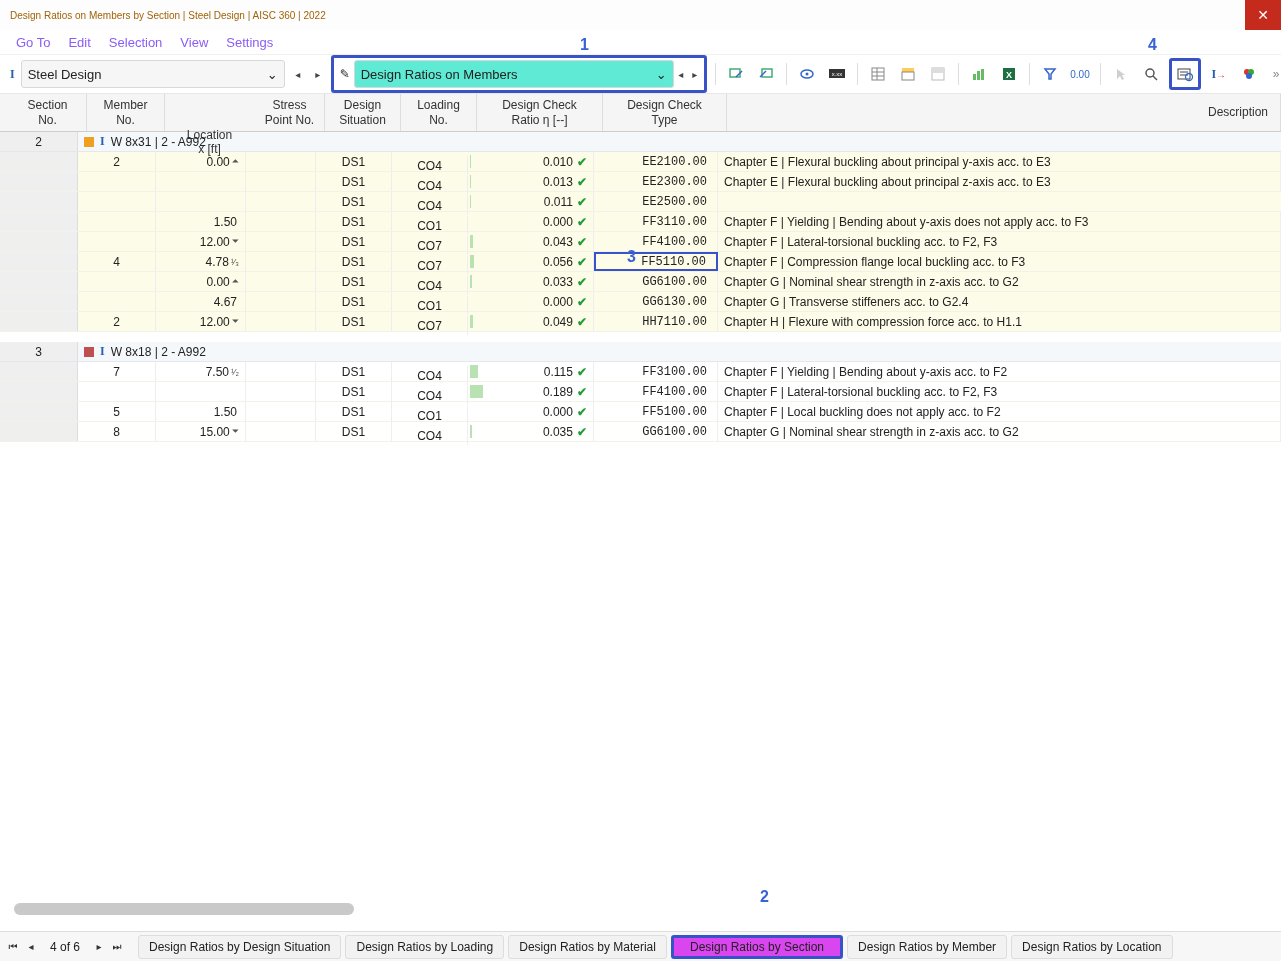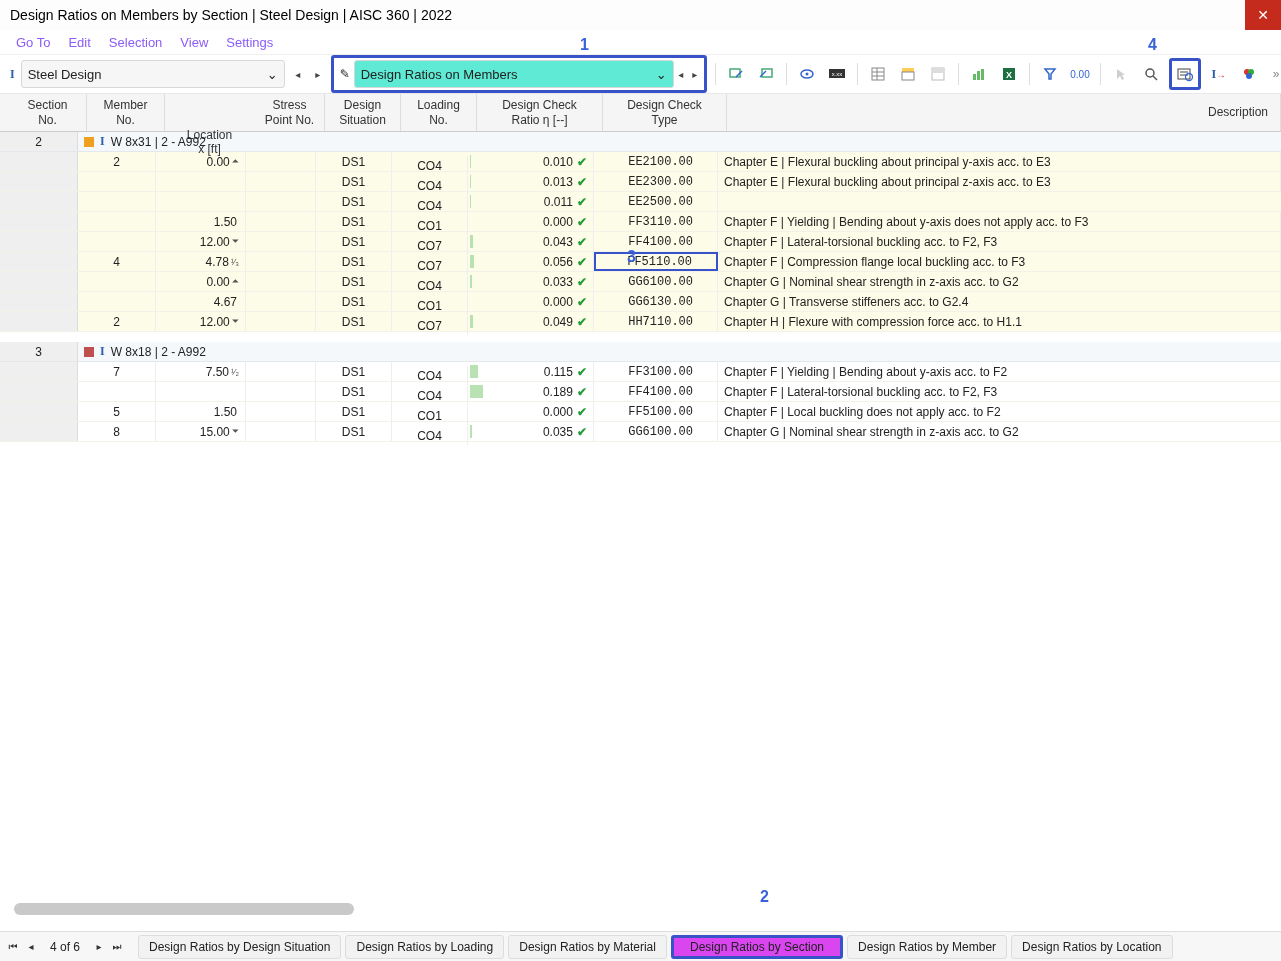--- a/index.html
+++ b/index.html
@@ -1,18 +1,18 @@
 <!DOCTYPE html>
 <html><head>
 <meta charset="utf-8">
 <style>
 * { box-sizing: border-box; margin: 0; padding: 0; }
 body { font-family: "Segoe UI", Arial, sans-serif; font-size: 12px; color: #222; background: #fff; width: 1281px; height: 961px; overflow: hidden; position: relative; }
 .titlebar { height: 30px; display: flex; align-items: center; padding-left: 10px; background: #fdfdfd; }
-.titlebar .title { font-size: 14px; color: #000000; }
+.titlebar .title { font-size: 10px; color: #a16207; }
 .close-btn { position: absolute; right: 0; top: 0; width: 36px; height: 30px; background: #c42b1c; color: #fff; font-size: 14px; display: flex; align-items: center; justify-content: center; cursor: pointer; }
 .menubar { height: 24px; display: flex; align-items: center; gap: 18px; padding-left: 16px; font-size: 13px; color: #8b5cf6; }
 .menubar span { cursor: default; }
 .toolbar { height: 40px; display: flex; align-items: center; padding-left: 6px; gap: 6px; background: #fff; border-top: 1px solid #f0f0f0; border-bottom: 1px solid #e8e8e8; }
 .combo { height: 28px; background: #f6f6f6; border: 1px solid #d8d8d8; display: flex; align-items: center; padding: 0 6px; font-size: 13px; border-radius: 3px; }
 .combo.big { width: 264px; }
 .nav-tri { width: 14px; height: 26px; display: inline-flex; align-items: center; justify-content: center; cursor: pointer; font-size: 10px; color: #444; }
 .combo-highlight { border: 3px solid #3753c7; border-radius: 3px; padding: 2px; display: flex; align-items: center; background:#fff;}
 .combo-highlight .combo { width: 320px; background: #5eead4; margin: 0; }
 .ticon { width: 24px; height: 24px; display: inline-flex; align-items: center; justify-content: center; border: 1px solid transparent; border-radius: 3px; cursor: pointer; }
@@ -31,21 +31,21 @@
 .data-row.y { background: #fdfce8; }
 .data-row.w { background: #ffffff; }
 .cell { border-right: 1px solid #eee; height: 100%; display: flex; align-items: center; padding: 0 4px; }
 .c-sec { width: 78px; background: #efefef; border-right: 1px solid #ddd; }
 .c-mem { width: 78px; justify-content: center; }
 .c-loc { width: 90px; justify-content: flex-end; padding-right: 6px; position: relative; }
 .c-sp { width: 70px; }
 .c-ds { width: 76px; justify-content: center; }
 .c-lo { width: 76px; justify-content: center; margin-top: 8px; }
 .c-ratio { width: 126px; justify-content: flex-end; padding-right: 6px; gap: 4px; position: relative; }
-.c-type { width: 124px; justify-content: flex-end; padding-right: 24px; font-family: "Courier New", monospace; }
+.c-type { width: 124px; justify-content: flex-end; padding-right: 10px; font-family: "Courier New", monospace; }
 .c-desc { flex: 1; padding-left: 6px; }
 .check { color: #1f9d37; font-weight: bold; }
 .barmini { position: absolute; left: 2px; top: 3px; bottom: 3px; background: #b9e2b2; }
 .loc-sym { font-size: 9px; color: #555; margin-left: 2px; }
 .cell-hl { border: 2px solid #3753c7 !important; }
 .scroll-ghost { position: absolute; left: 14px; bottom: 46px; height: 12px; width: 340px; background: #c9c9c9; border-radius: 6px; }
 .footer { position: absolute; bottom: 0; left: 0; right: 0; height: 30px; background: #f7f7f7; border-top: 1px solid #ddd; display: flex; align-items: center; padding: 0 6px; font-size: 12px; gap: 4px; }
 .pager { display: flex; align-items: center; gap: 4px; }
 .pager .pgbtn { width: 14px; text-align: center; cursor: pointer; color: #333; font-size: 10px; }
 .ftab { padding: 4px 10px; border: 1px solid #ddd; background: #f2f2f2; cursor: pointer; border-radius: 3px; }

